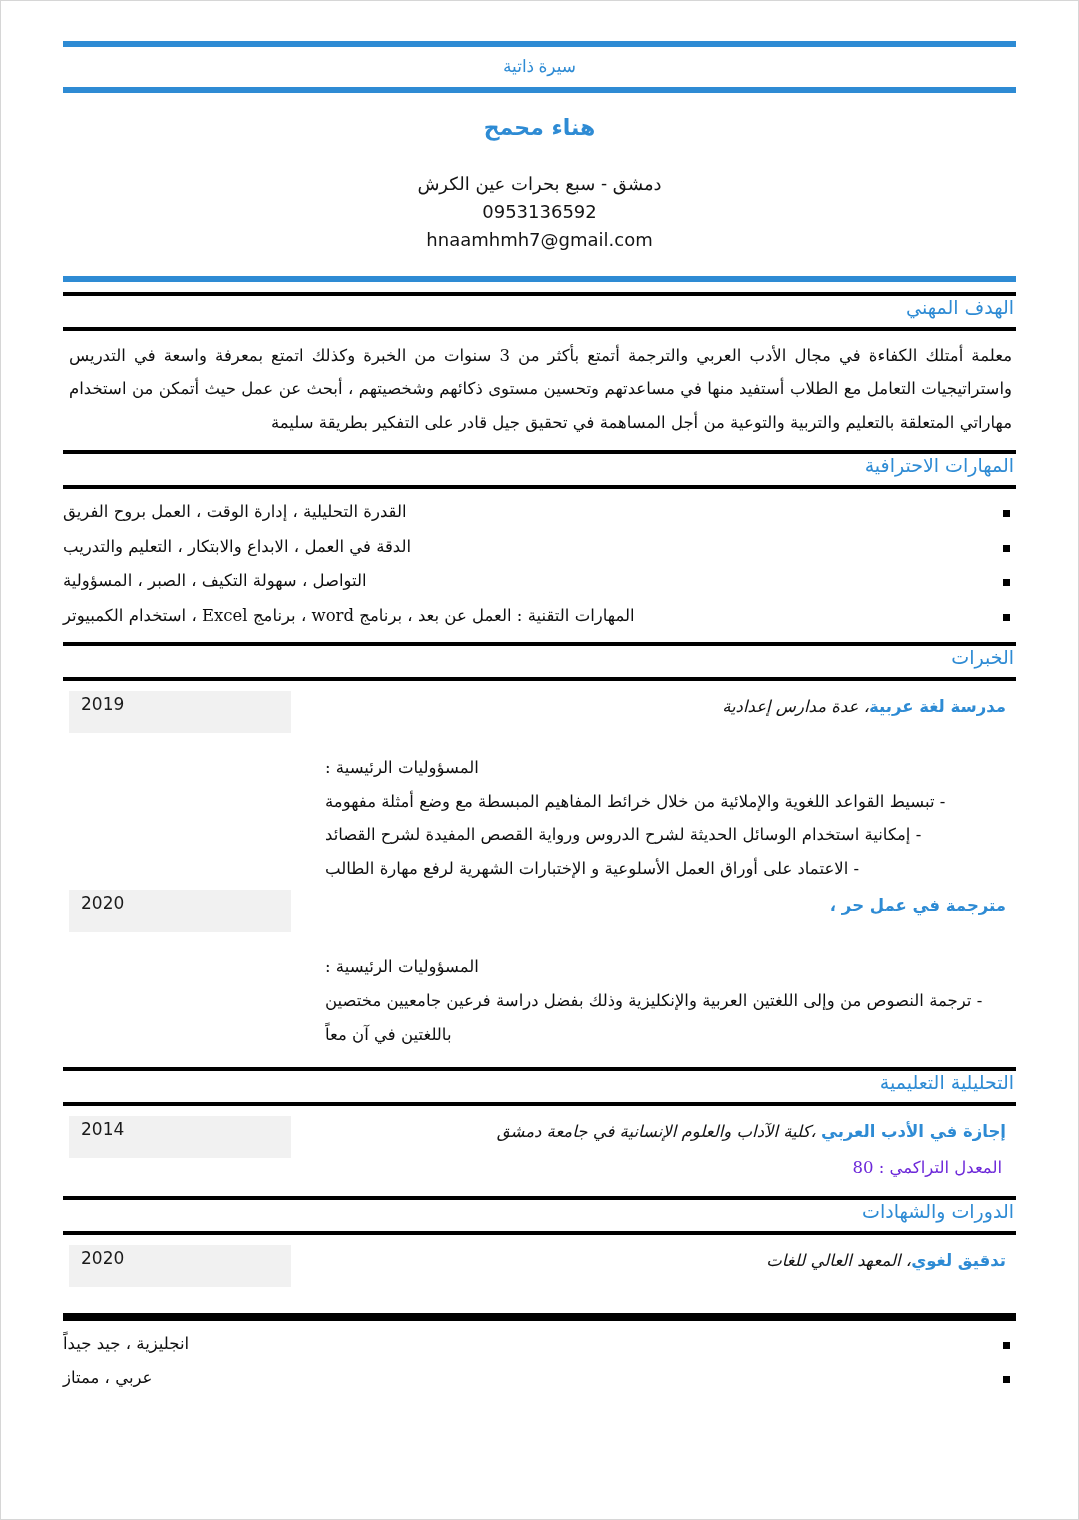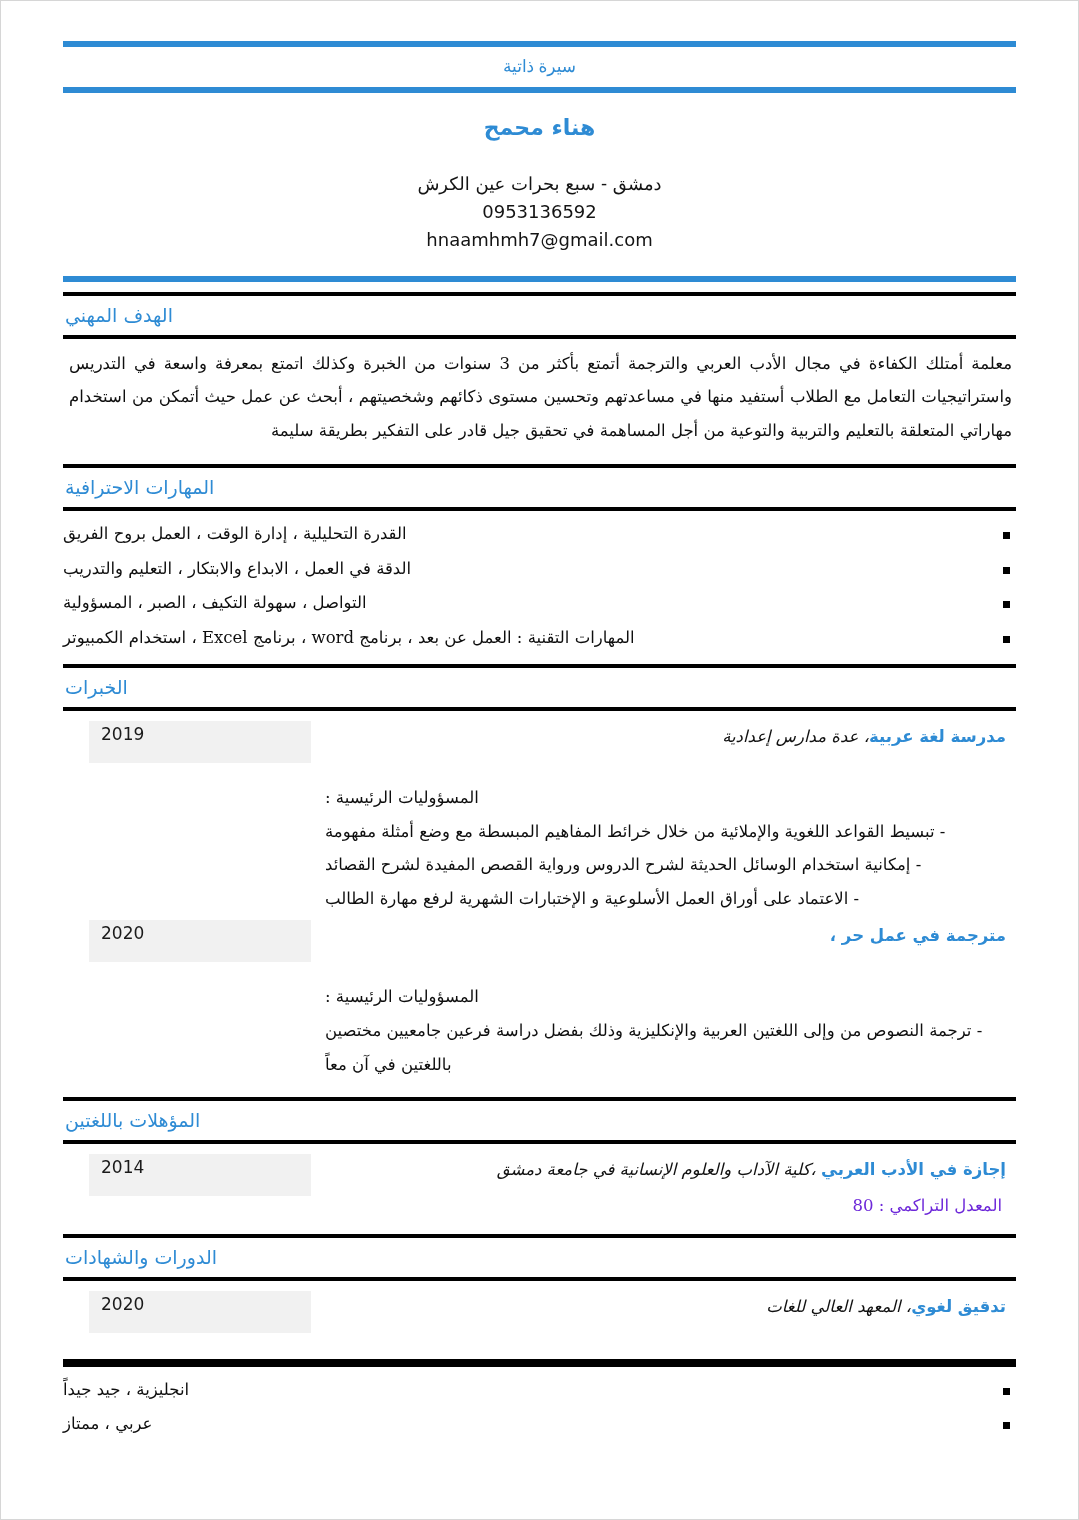--- a/index.html
+++ b/index.html
@@ -70,42 +70,42 @@
     font-size: 18px;
   }
 
   
   .rule-black {
     height: 4px;
     background: #000000;
     width: 100%;
   }
   .section-head {
-    text-align: left;
-    padding: 8px 2px 9px 2px;
+    text-align: right;
+    padding: 0 2px 9px 2px;
   }
   .section-head span {
     color: #2e8bd4;
     font-size: 19px;
     font-family: "DejaVu Sans", "Liberation Sans", sans-serif;
   }
 
   .section-body {
     padding: 10px 6px 12px 6px;
   }
 
   
   .objective {
     font-family: "DejaVu Serif", "Liberation Serif", serif;
     font-size: 16.5px;
     line-height: 2.05;
     text-align: justify;
     text-align-last: right;
     color: #0e0e0e;
-    padding: 8px 4px 16px 6px;
+    padding: 8px 4px 10px 6px;
   }
 
   
   ul.bullets {
     list-style: none;
     margin: 0;
     padding: 6px 0 8px 0;
   }
   ul.bullets li {
     position: relative;
@@ -139,21 +139,20 @@
     width: 222px;
     min-height: 42px;
     background: #f1f1f1;
     color: #1a1a1a;
     font-size: 17px;
     font-family: "DejaVu Sans", "Liberation Sans", sans-serif;
     direction: ltr;
     text-align: left;
     padding: 3px 0 0 12px;
     box-sizing: border-box;
-    margin-left: 20px;
   }
   .entry-main {
     padding: 2px 4px 0 250px;
     text-align: right;
   }
   .entry-title {
     font-size: 16.5px;
     line-height: 1.7;
   }
   .entry-title .role {
@@ -266,21 +265,21 @@
             <div class="detail-line">المسؤوليات الرئيسية :</div>
             <div class="detail-line">- ترجمة النصوص من وإلى اللغتين العربية والإنكليزية وذلك بفضل دراسة فرعين جامعيين مختصين باللغتين في آن معاً</div>
           </div>
         </div>
       </div>
 
     </div>
 
     <div class="rule-black"></div>
     <div class="section-head">
-      <span>المؤهلات باللغتين</span>
+      <span>التحليلية التعليمية</span>
     </div>
     <div class="rule-black"></div>
 
     <div class="section-body">
 
       <div class="entry">
         <div class="year-chip">2014</div>
         <div class="entry-main">
           <div class="entry-title">
             <span class="role">إجازة في الأدب العربي</span><span class="org"> ،كلية الآداب والعلوم الإنسانية في جامعة دمشق</span>

